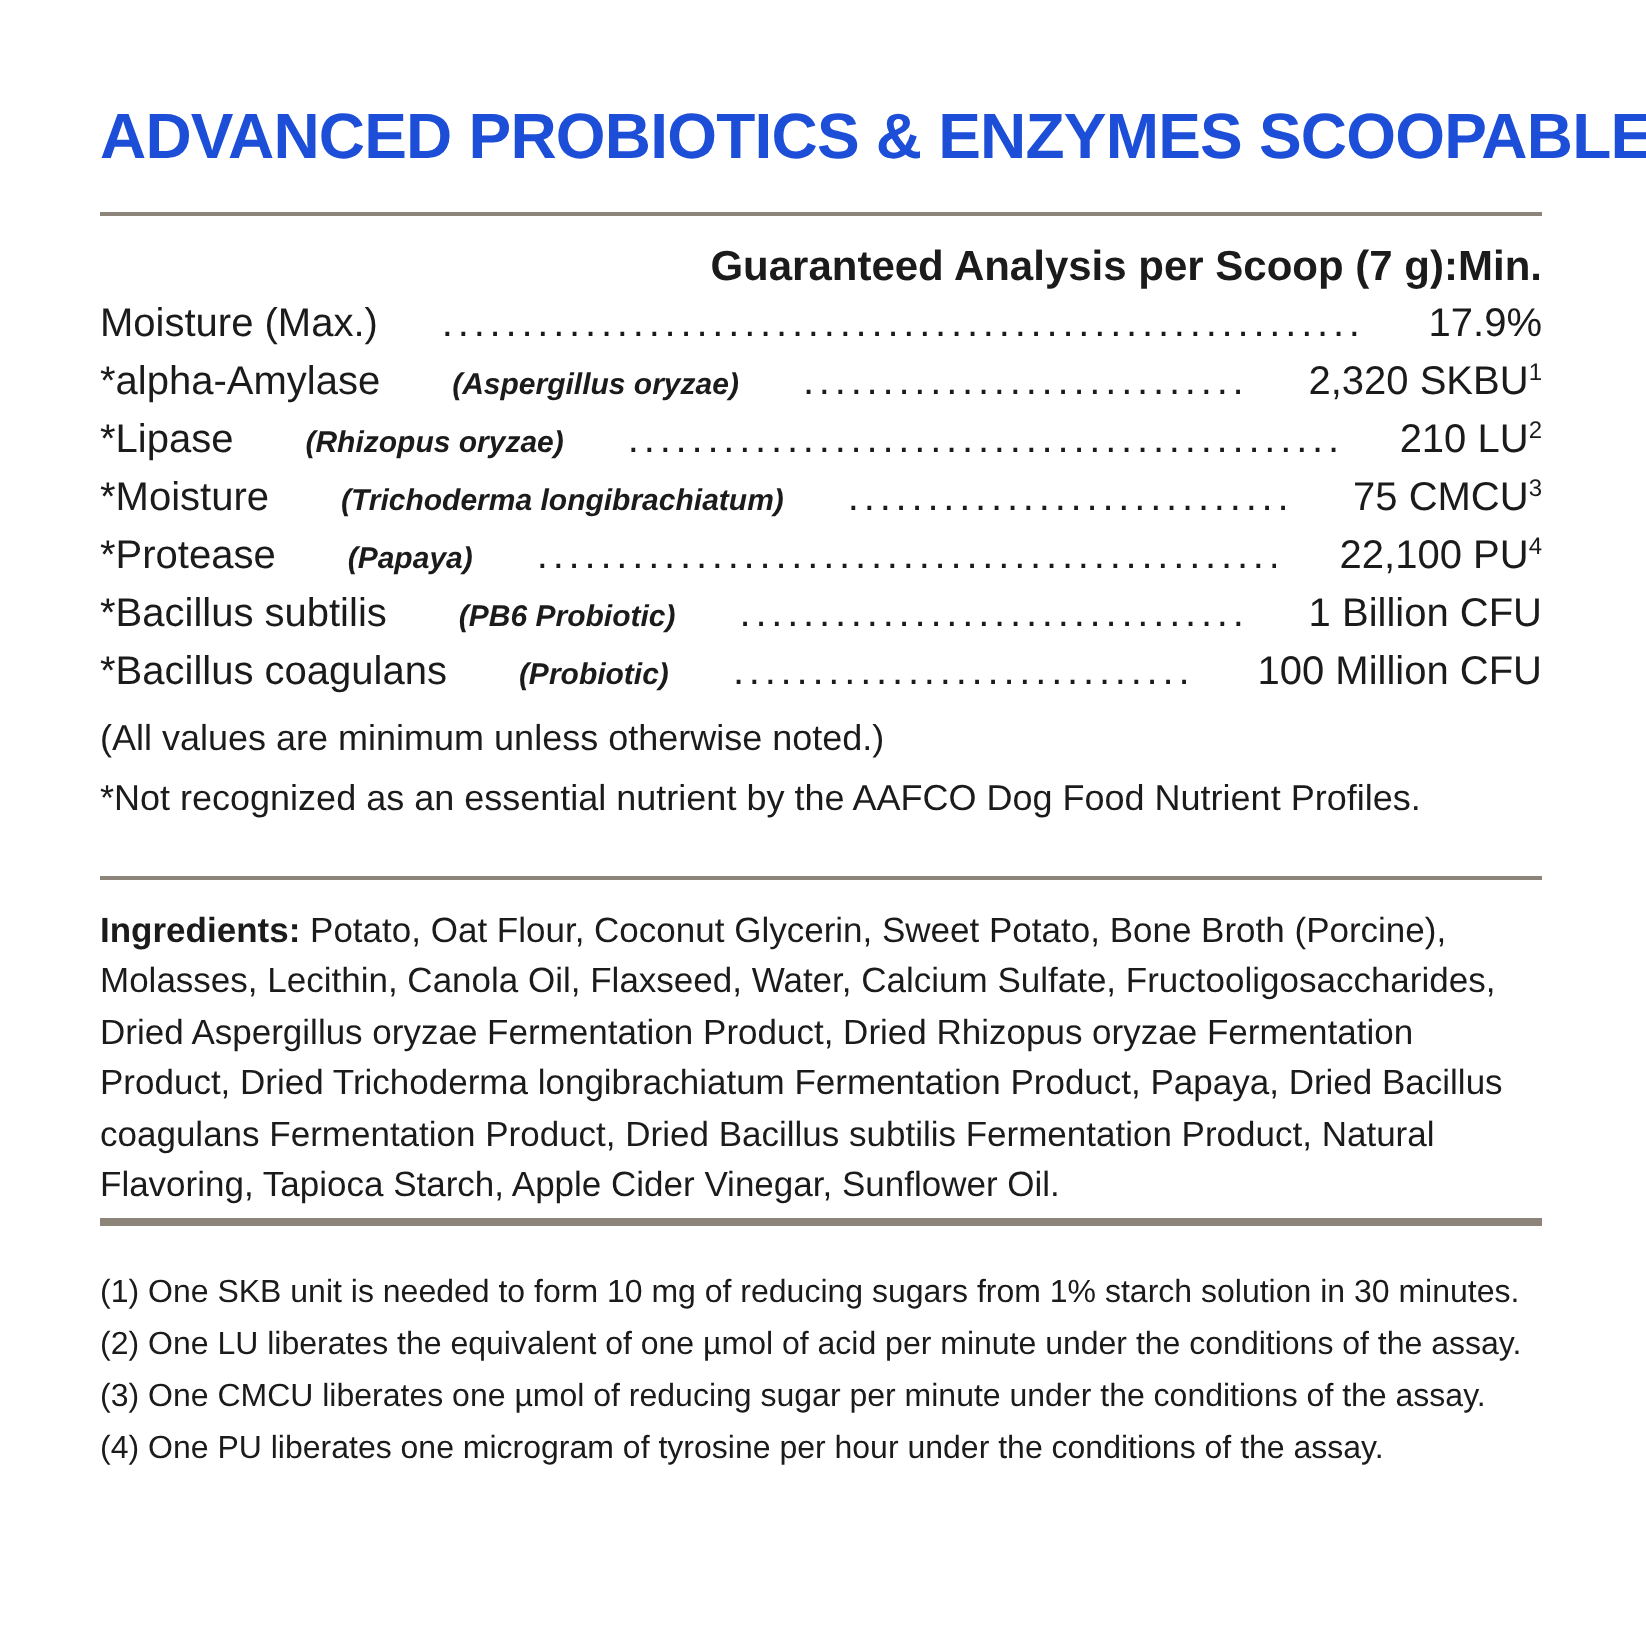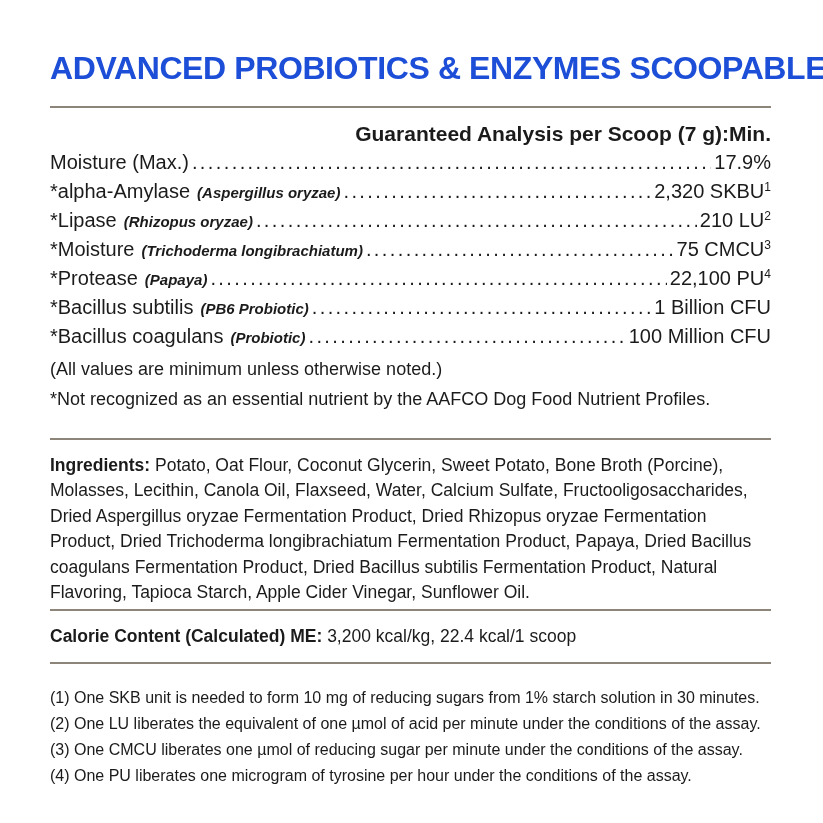--- a/index.html
+++ b/index.html
@@ -40,20 +40,21 @@
     font-size: 21px;
     font-weight: 700;
   }
   .ga-rows { margin-top: 5px; }
   .ga-row {
     display: flex;
     align-items: baseline;
     height: 29px;
     font-size: 20px;
     overflow: hidden;
+    gap: 29px;
   }
   .ga-name { white-space: nowrap; }
   .ga-detail {
     font-size: 15px;
     font-style: italic;
     margin-left: 7px;
     white-space: nowrap;
     font-weight: bold;
   }
   .ga-detail:empty { display: none; }
@@ -160,24 +161,20 @@
 
   <hr class="divider div2">
 
   <p class="ingredients">
     <b>Ingredients:</b>
     <span>Potato, Oat Flour, Coconut Glycerin, Sweet Potato, Bone Broth (Porcine), Molasses, Lecithin, Canola Oil, Flaxseed, Water, Calcium Sulfate, Fructooligosaccharides, Dried Aspergillus oryzae Fermentation Product, Dried Rhizopus oryzae Fermentation Product, Dried Trichoderma longibrachiatum Fermentation Product, Papaya, Dried Bacillus coagulans Fermentation Product, Dried Bacillus subtilis Fermentation Product, Natural Flavoring, Tapioca Starch, Apple Cider Vinegar, Sunflower Oil.</span>
   </p>
 
   <hr class="divider div3">
 
-  <div class="calories">
-    <b>Calorie Content (Calculated) ME:</b>
-    <span>3,200 kcal/kg, 22.4 kcal/1 scoop</span>
-  </div>
 
   <hr class="divider div4">
 
   <div class="footnotes">
     <div>(1) One SKB unit is needed to form 10 mg of reducing sugars from 1% starch solution in 30 minutes.</div>
     <div>(2) One LU liberates the equivalent of one µmol of acid per minute under the conditions of the assay.</div>
     <div>(3) One CMCU liberates one µmol of reducing sugar per minute under the conditions of the assay.</div>
     <div>(4) One PU liberates one microgram of tyrosine per hour under the conditions of the assay.</div>
   </div>
 

